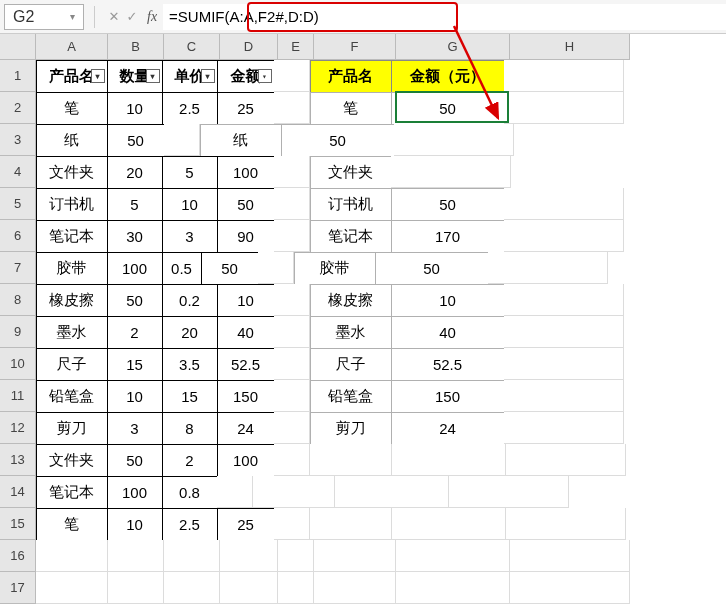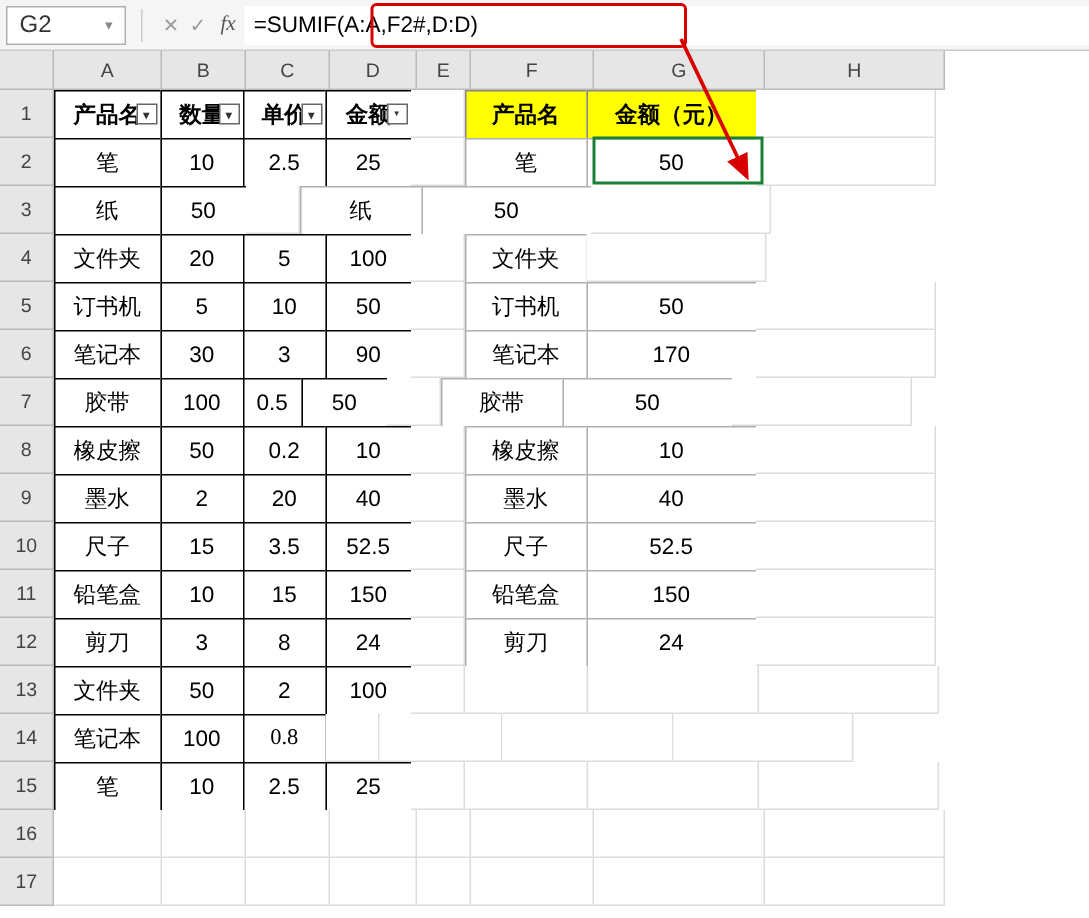--- a/index.html
+++ b/index.html
@@ -226,21 +226,21 @@
           <div class="cell cC t1c" style="width: 56px; border: 1px solid rgb(0, 0, 0); margin: -0.5px;">2</div>
           <div class="cell cD t1c" style="width: 58px; border: 1px solid rgb(0, 0, 0); margin: -0.5px;">100</div>
           <div class="cell cE" style="width: 36px;"></div>
           <div class="cell cF" style="width: 82px;"></div>
           <div class="cell cG" style="width: 114px;"></div>
           <div class="cell cH" style="width: 120px;"></div>
         </div>
         <div class="row">
           <div class="cell cA t1c" style="width: 72px; border: 1px solid rgb(0, 0, 0); margin: -0.5px;">笔记本</div>
           <div class="cell cB t1c" style="width: 56px; border: 1px solid rgb(0, 0, 0); margin: -0.5px;">100</div>
-          <div class="cell cC t1c" style="width: 56px; border: 1px solid rgb(0, 0, 0); margin: -0.5px; font-family: Liberation Serif, serif;">0.8</div>
+          <div class="cell cC t1c" style="width: 56px; border: 1px solid rgb(0, 0, 0); margin: -0.5px;">0.8</div>
           <div class="cell cE" style="width: 36px;"></div>
           <div class="cell cF" style="width: 82px;"></div>
           <div class="cell cG" style="width: 114px;"></div>
           <div class="cell cH" style="width: 120px;"></div>
         </div>
         <div class="row">
           <div class="cell cA t1c" style="width: 72px; border: 1px solid rgb(0, 0, 0); margin: -0.5px;">笔</div>
           <div class="cell cB t1c" style="width: 56px; border: 1px solid rgb(0, 0, 0); margin: -0.5px;">10</div>
           <div class="cell cC t1c" style="width: 56px; border: 1px solid rgb(0, 0, 0); margin: -0.5px;">2.5</div>
           <div class="cell cD t1c" style="width: 58px; border: 1px solid rgb(0, 0, 0); margin: -0.5px;">25</div>

